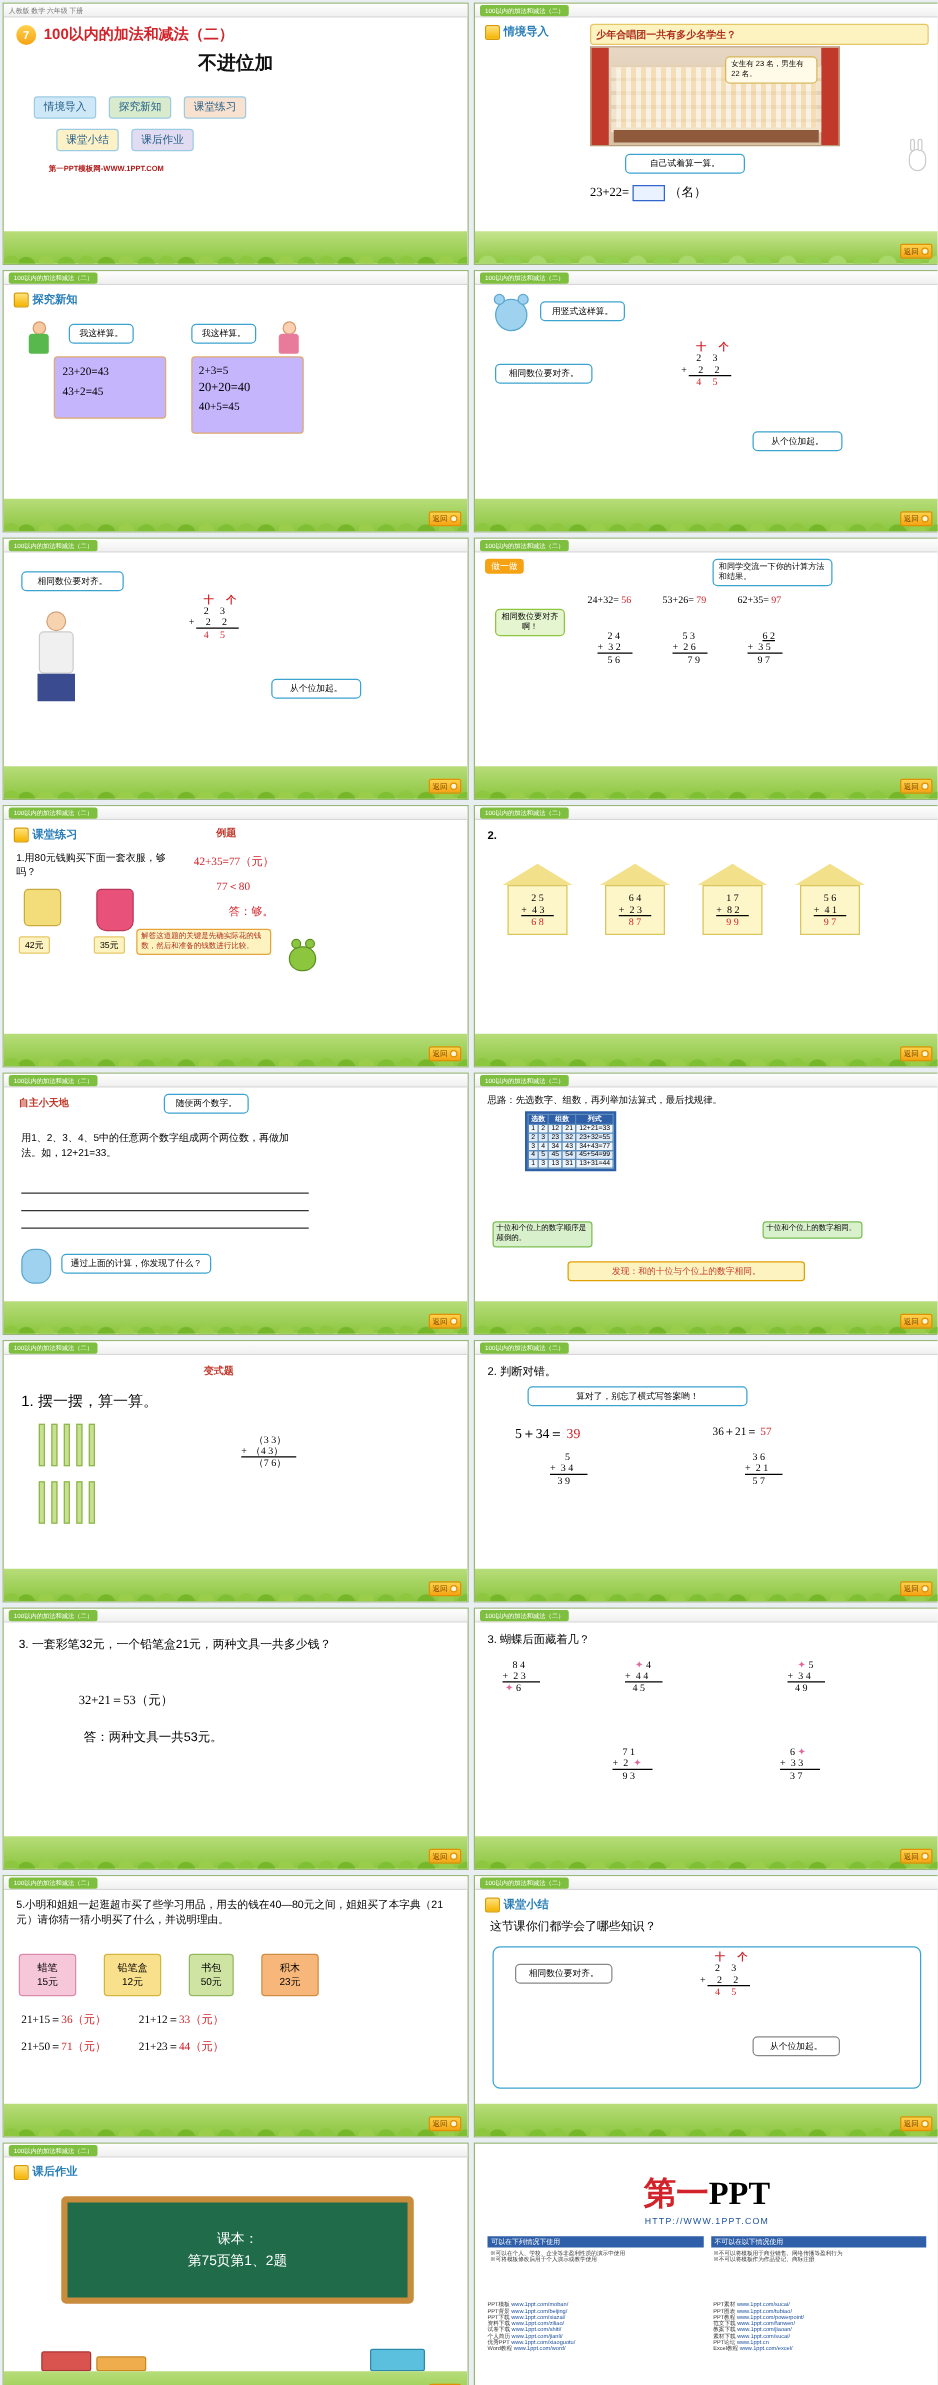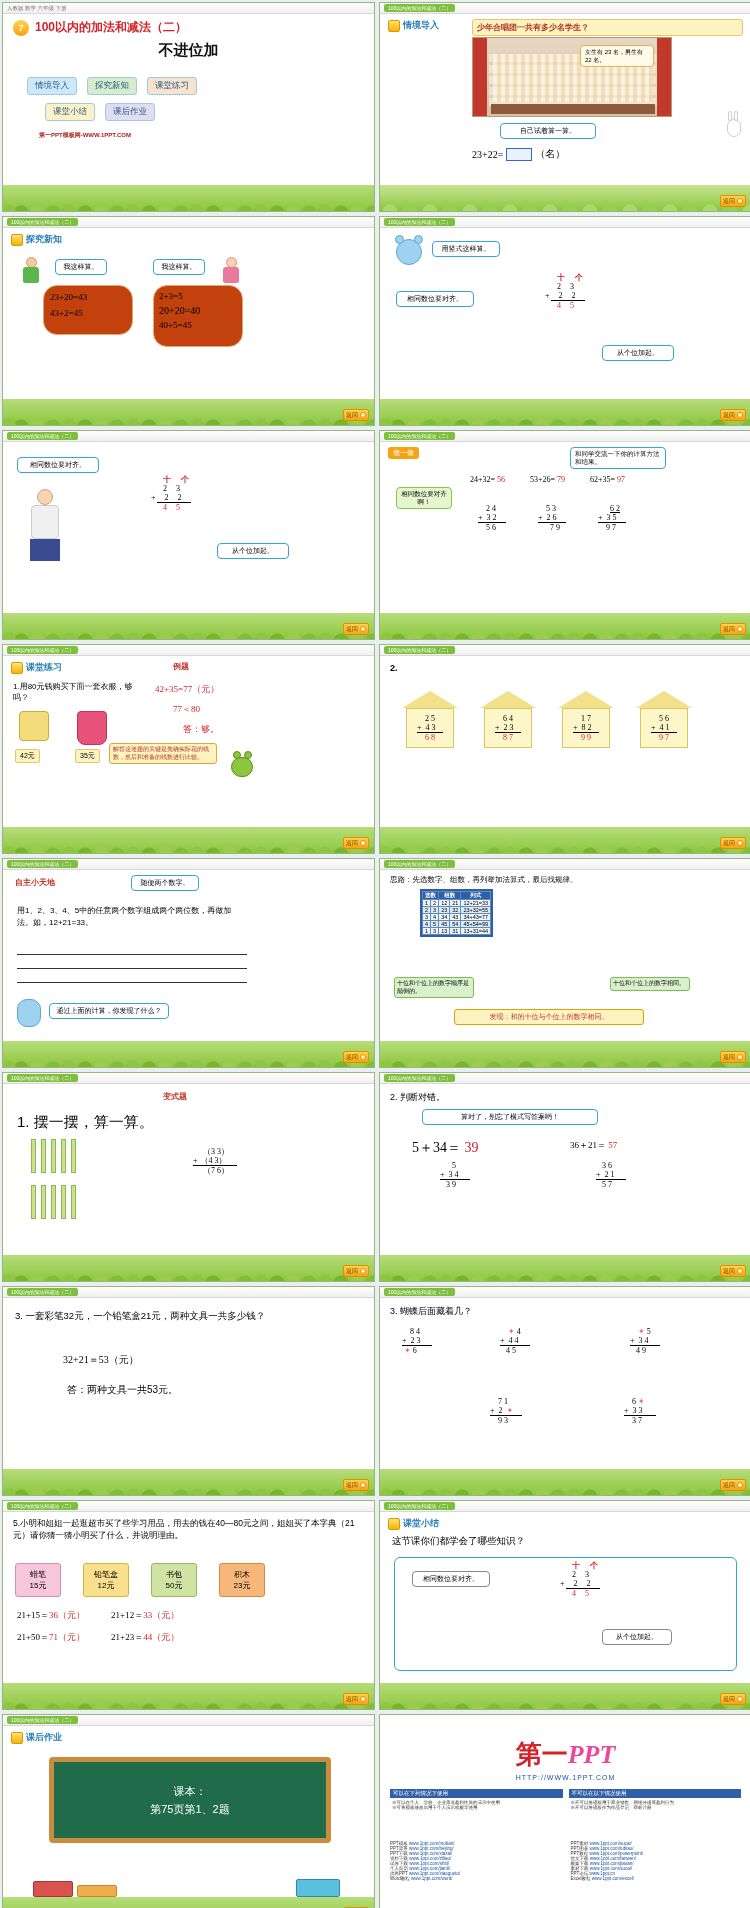--- a/index.html
+++ b/index.html
@@ -127,23 +127,23 @@
   .bubble {
     background: #fff;
     border: 1px solid #3aa3d0;
     border-radius: 4px;
     padding: 2px 4px;
     font-size: 7px;
     position: absolute;
   }
   .boxpanel {
     position: absolute;
-    background: #c2410c;
+    background: #c4b5fd;
     border: 1px solid #e0a96d;
-    border-radius: 14px;
+    border-radius: 3px;
   }
   .kid {
     position: absolute;
     width: 20px; height: 30px;
   }
   .head { width: 11px; height: 11px; border-radius: 50%; background: #f6c9a0; border: 1px solid #d79b6d; margin: 0 auto; }
   .body-s { width: 16px; height: 16px; background: #58b84e; border-radius: 3px 3px 2px 2px; margin: -1px auto 0; }
   .mono { font-family: "Liberation Serif", serif; }
   .col-form { font-family: "Liberation Serif", serif; font-size: 8px; line-height: 9px; }
   table.grid { border-collapse: collapse; font-size: 5.5px; }
@@ -172,21 +172,21 @@
   }
   .house .wall {
     width: 48px; height: 40px; margin: 0 auto;
     background: #fdf6c9; border: 1px solid #d9c65f;
     display: flex; align-items: center; justify-content: center;
   }
   .ppt-logo {
     font-size: 26px; font-weight: bold; color: #d2232a;
     font-family: "Liberation Serif", serif;
   }
-  .ppt-blue { color: #ec4899; font-style: italic; }
+  .ppt-blue { color: #000000; }
   .tbl-foot { font-size: 4.5px; color: #333; }
   .okbar { background: #2f5fa8; color: #fff; font-size: 5.5px; padding: 1px 3px; }
 </style>
 </head>
 <body>
 
 <div class="deck">
 
   <div class="slide">
     <div class="topbar">
@@ -590,21 +590,21 @@
       <span>返回</span>
         <span class="dot"></span>
     </div>
   </div>
 
   <div class="slide">
     <div class="topbar">
       <span class="crumb-tag">100以内的加法和减法（二）</span>
     </div>
     <div style="position:absolute;top:18px;left:160px;font-size:8px;font-weight:bold;color:#c0392b;">变式题</div>
-    <div style="position:absolute;top:40px;left:14px;font-size:15px;text-align:right;">1. 摆一摆，算一算。</div>
+    <div style="position:absolute;top:40px;left:14px;font-size:12px;text-align:right;">1. 摆一摆，算一算。</div>
     <div style="position:absolute;top:66px;left:28px;display:flex;gap:5px;">
       <div style="width:5px;height:34px;background:#c8e08f;border:1px solid #8cb84f;"></div>
       <div style="width:5px;height:34px;background:#c8e08f;border:1px solid #8cb84f;"></div>
       <div style="width:5px;height:34px;background:#c8e08f;border:1px solid #8cb84f;"></div>
       <div style="width:5px;height:34px;background:#c8e08f;border:1px solid #8cb84f;"></div>
       <div style="width:5px;height:34px;background:#c8e08f;border:1px solid #8cb84f;"></div>
     </div>
     <div style="position:absolute;top:112px;left:28px;display:flex;gap:5px;">
       <div style="width:5px;height:34px;background:#c8e08f;border:1px solid #8cb84f;"></div>
       <div style="width:5px;height:34px;background:#c8e08f;border:1px solid #8cb84f;"></div>
@@ -627,21 +627,21 @@
         <span class="dot"></span>
     </div>
   </div>
 
   <div class="slide">
     <div class="topbar">
       <span class="crumb-tag">100以内的加法和减法（二）</span>
     </div>
     <div style="position:absolute;top:18px;left:10px;font-size:9px;">2. 判断对错。</div>
     <div class="bubble" style="top:36px;left:42px;width:176px;text-align:center;background:#fff;">算对了，别忘了横式写答案哟！</div>
-    <div style="position:absolute;top:66px;left:32px;font-size:14px;" class="mono">
+    <div style="position:absolute;top:66px;left:32px;font-size:11px;" class="mono">
       <span>5＋34＝</span>
       <span style="color:#d2232a;">39</span>
     </div>
     <div style="position:absolute;top:66px;left:190px;font-size:9px;" class="mono">
       <span>36＋21＝</span>
       <span style="color:#d2232a;">57</span>
     </div>
     <div style="position:absolute;top:88px;left:60px;" class="col-form">
       <div style="margin-left:12px;">5</div>
       <div style="display:flex;gap:4px;">
@@ -758,21 +758,21 @@
     <div style="position:absolute;top:16px;left:10px;width:352px;font-size:8.5px;line-height:12px;">5.小明和姐姐一起逛超市买了些学习用品，用去的钱在40—80元之间，姐姐买了本字典（21元）请你猜一猜小明买了什么，并说明理由。</div>
     <div style="position:absolute;top:62px;left:12px;display:flex;gap:22px;">
       <div style="width:46px;height:34px;background:#f6c7d8;border:1px solid #d98bac;border-radius:3px;display:flex;flex-direction:column;align-items:center;justify-content:center;font-size:8px;">
         <span>蜡笔</span>
         <span>15元</span>
       </div>
       <div style="width:46px;height:34px;background:#f9e08c;border:1px solid #d4b63c;border-radius:3px;display:flex;flex-direction:column;align-items:center;justify-content:center;font-size:8px;">
         <span>铅笔盒</span>
         <span>12元</span>
       </div>
-      <div style="width:46px;height:34px;background:#cfe3a3;border:1px solid #93b860;border-radius:3px;display:flex;flex-direction:column;align-items:center;justify-content:center;font-size:8px;">
+      <div style="width:36px;height:34px;background:#cfe3a3;border:1px solid #93b860;border-radius:3px;display:flex;flex-direction:column;align-items:center;justify-content:center;font-size:8px;">
         <span>书包</span>
         <span>50元</span>
       </div>
       <div style="width:46px;height:34px;background:#f7b77a;border:1px solid #cf8c44;border-radius:3px;display:flex;flex-direction:column;align-items:center;justify-content:center;font-size:8px;">
         <span>积木</span>
         <span>23元</span>
       </div>
     </div>
     <div style="position:absolute;top:108px;left:14px;display:flex;gap:26px;font-size:9px;" class="mono">
       <span><span>21+15＝</span><span style="color:#d2232a;">36（元）</span></span>

